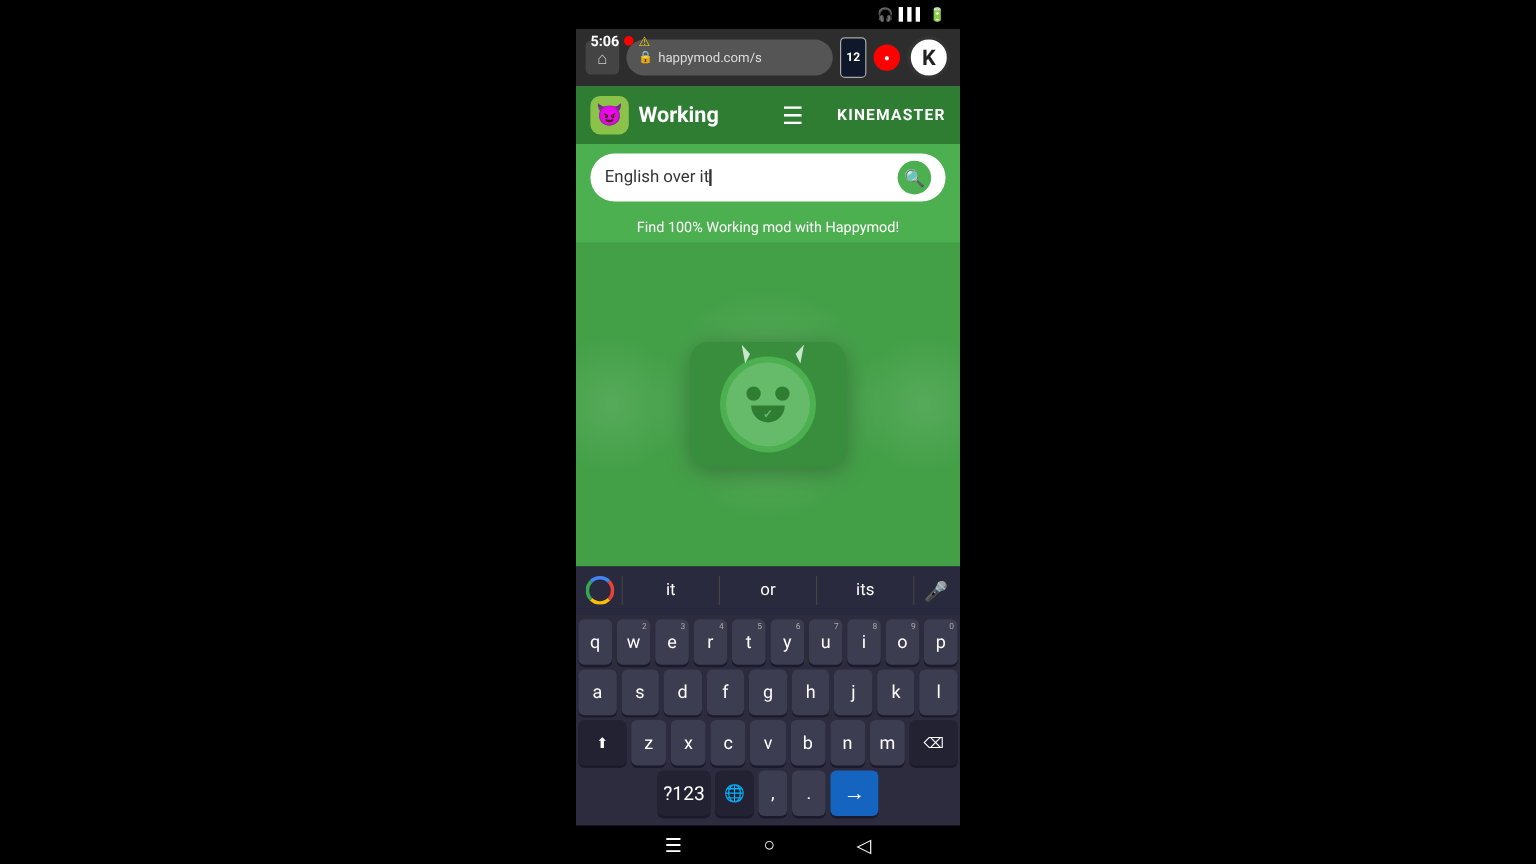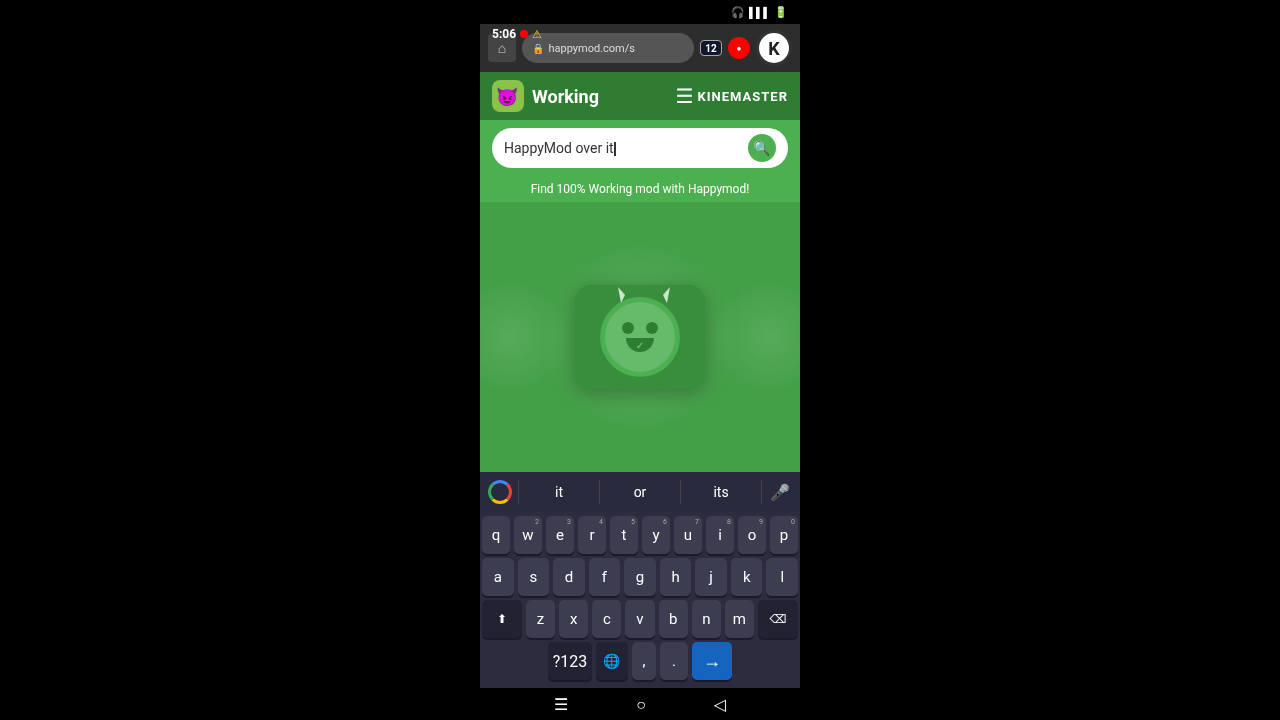--- a/index.html
+++ b/index.html
@@ -69,21 +69,21 @@
       height: 30px;
     }
     .lock-icon { color: #aaa; font-size: 10px; }
     .url-text { color: #ddd; font-size: 11px; flex: 1; }
     .tab-count {
       background: #0f172a;
       border: 1.5px solid #aaa;
       border-radius: 4px;
       color: #fff;
       font-size: 10px;
-      width: 22px; height: 16px;
+      width: 22px; height: 34px;
       display: flex; align-items: center; justify-content: center;
       font-weight: bold;
     }
     .rec-btn {
       width: 22px; height: 22px;
       background: red;
       border-radius: 50%;
       display: flex; align-items: center; justify-content: center;
     }
     .kinemaster-logo {
@@ -122,21 +122,21 @@
     .logo-icon {
       width: 32px; height: 32px;
       background: #8bc34a;
       border-radius: 8px;
       display: flex; align-items: center; justify-content: center;
       font-size: 18px;
     }
     .logo-text { color: #fff; font-size: 18px; font-weight: bold; }
     .menu-icon { color: #fff; font-size: 20px; cursor: pointer; }
     .kinemaster-header-logo {
-      color: #fff; font-size: 13px; font-weight: bold; letter-spacing: 1px;
+      color: #fff; font-size: 13px; font-weight: bold; letter-spacing: 1px; margin-left: 24px;
     }
 
     
     .search-bar-container {
       padding: 8px 12px;
       background: #4caf50;
     }
     .search-bar {
       background: #fff;
       border-radius: 20px;
@@ -355,21 +355,21 @@
       </div>
       <div style="display:flex;align-items:center;gap:4px;">
         <span class="menu-icon">☰</span>
         <span class="kinemaster-header-logo">KINEMASTER</span>
       </div>
     </div>
 
     <div class="search-bar-container">
       <div class="search-bar">
         <span class="search-input-text">
-          <span>HappyMod over it</span><span class="cursor"></span>
+          <span>English over it</span><span class="cursor"></span>
         </span>
         <div class="search-icon-btn">🔍</div>
       </div>
     </div>
 
     <div class="sub-text">Find 100% Working mod with Happymod!</div>
 
     <div class="promo-area">
       <div class="promo-glow"></div>
 

